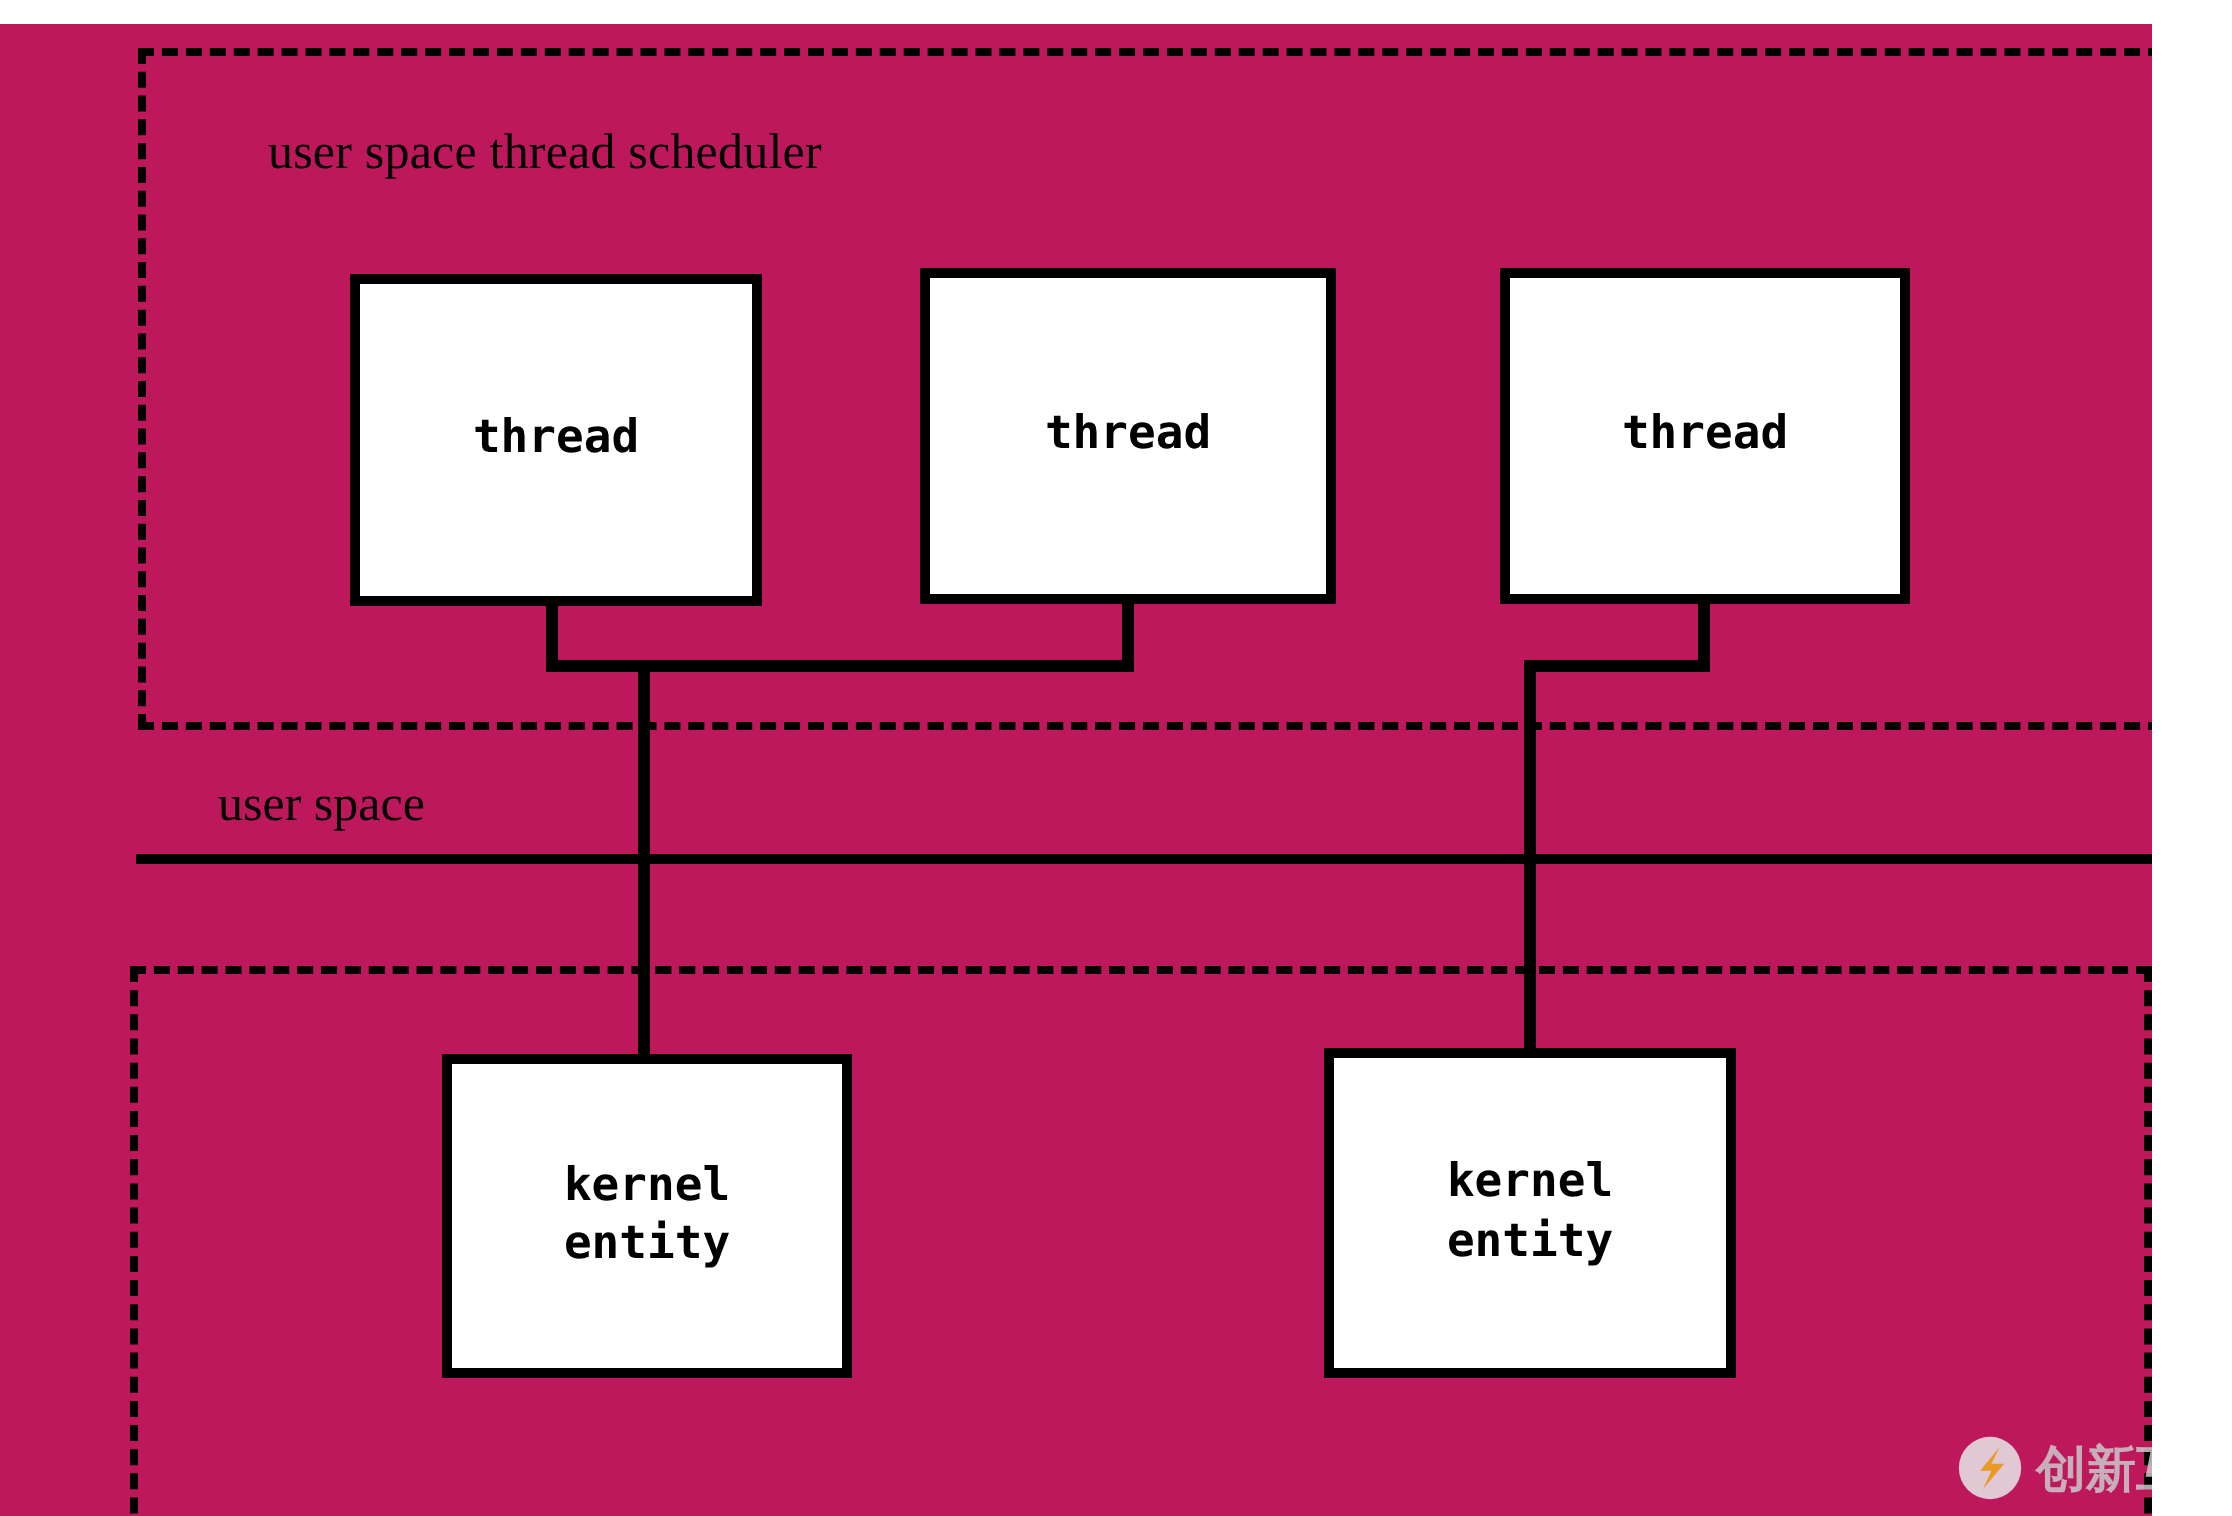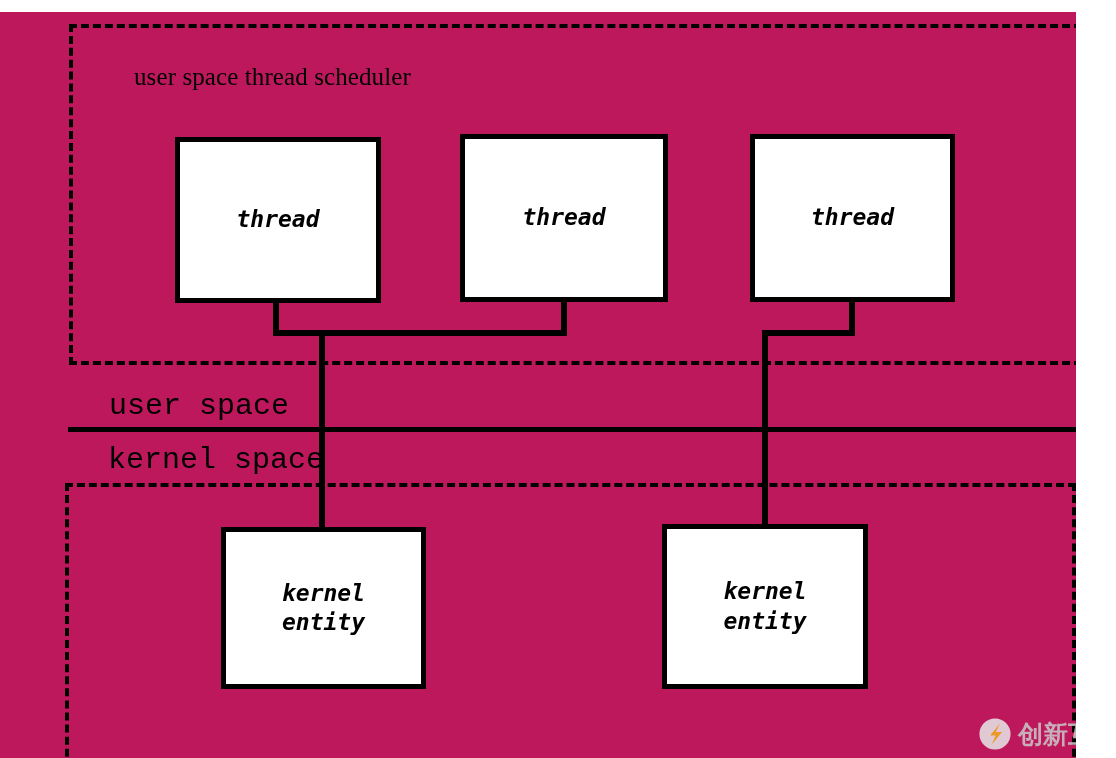--- a/index.html
+++ b/index.html
@@ -55,38 +55,37 @@
   #space-divider {
     position: absolute;
     left: 68px;
     top: 415px;
     width: 1018px;
     height: 5px;
     background: #000000;
   }
   .space-label {
     position: absolute;
-    font-family: Liberation Mono, monospace;
-    font-size: 30px;
+    font-family: Liberation Serif, serif;
+    font-size: 25px;
     color: #000000;
     white-space: nowrap;
   }
   #user-space-label { left: 109px; top: 377px; }
   #kernel-space-label { left: 108px; top: 431px; }
 
   
   .node-box {
     position: absolute;
     box-sizing: border-box;
     border: 5px solid #000000;
     background: #ffffff;
     display: flex;
     align-items: center;
     justify-content: center;
-    font-style: italic;
   }
   .node-label {
     font-family: "DejaVu Sans Mono", "Liberation Mono", monospace;
     font-size: 23px;
     font-weight: 700;
     color: #000000;
     line-height: 1.28;
     white-space: pre;
     text-align: left;
   }
@@ -170,21 +169,20 @@
   <div class="conn" id="conn-trunk-1"></div>
 
   <div class="conn" id="conn-t3-stub"></div>
   <div class="conn" id="conn-jog-3"></div>
   <div class="conn" id="conn-trunk-2"></div>
 
   <div class="space-label" id="user-space-label">user space</div>
 
   <div id="space-divider"></div>
 
-  <div class="space-label" id="kernel-space-label">kernel space</div>
 
   <div class="dashed-region" id="kernel-region"></div>
 
   <div class="node-box" id="kernel-entity-box-1">
     <span class="node-label">kernel
 entity</span>
   </div>
 
   <div class="node-box" id="kernel-entity-box-2">
     <span class="node-label">kernel

